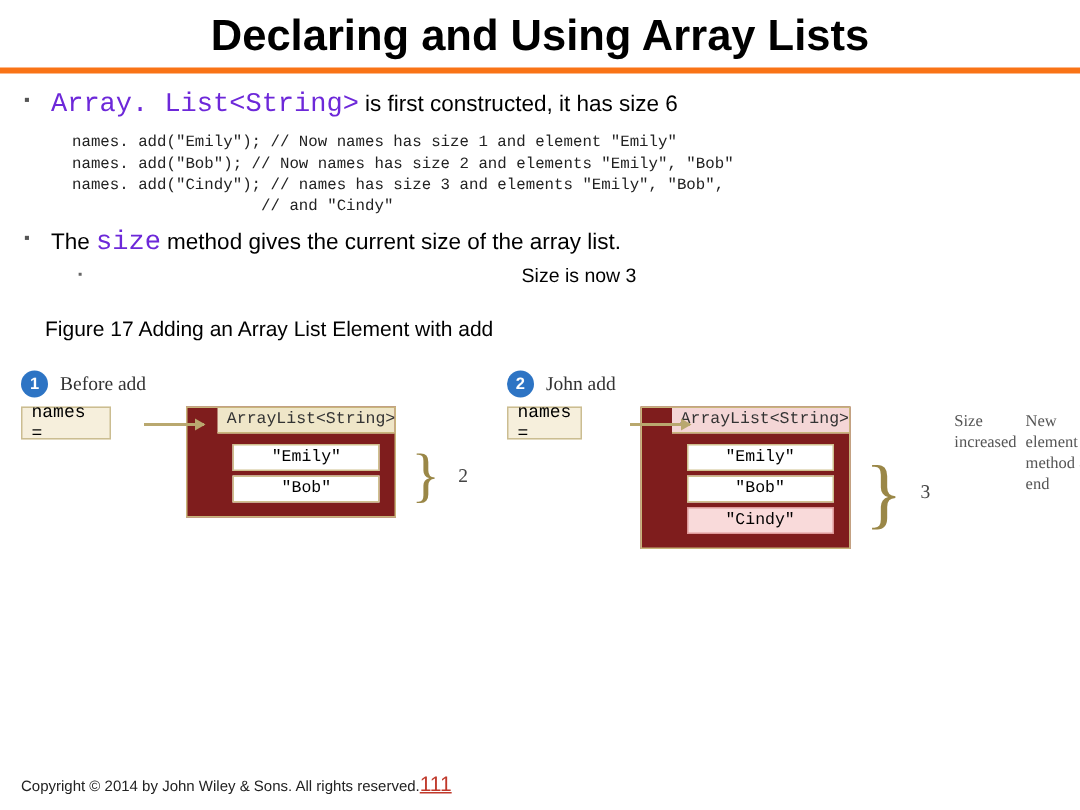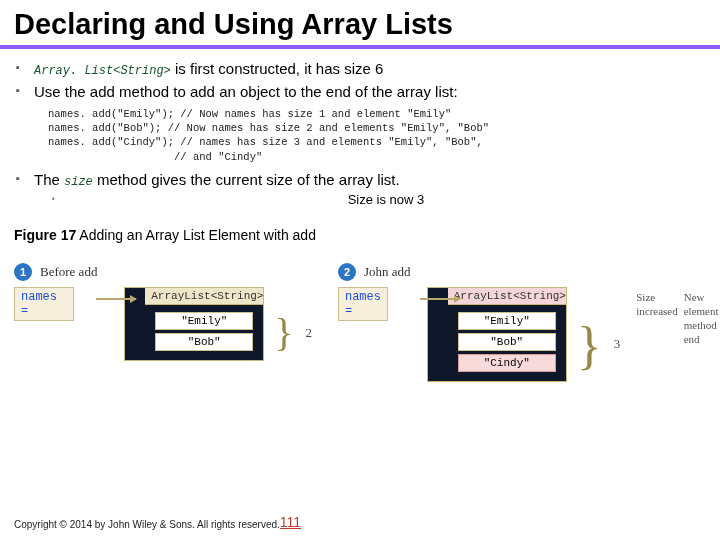--- a/index.html
+++ b/index.html
@@ -10,21 +10,22 @@
     background: #fff;
     position: relative;
     overflow: hidden;
   }
   .title {
     font-family: "Trebuchet MS", Verdana, sans-serif;
     font-size: 29px;
     font-weight: bold;
     color: #000;
     padding: 8px 14px 4px 14px;
-    border-bottom: 4px solid #8b5cf6;
+    border-bottom: 4px solid #f97316;
+    text-align: center;
   }
   .content {
     padding: 10px 14px 0 14px;
   }
   ul.main { list-style: none; }
   ul.main > li {
     position: relative;
     padding-left: 20px;
     font-size: 15px;
     color: #000;
@@ -32,21 +33,21 @@
     line-height: 1.3;
   }
   ul.main > li::before {
     content: "▪";
     position: absolute;
     left: 2px;
     top: 1px;
     font-size: 11px;
     color: #555;
   }
-  .inline-code { font-family: "Courier New", monospace; color: #14532d; font-size: 12px; font-style: italic; }
+  .inline-code { font-family: "Courier New", monospace; color: #6d28d9; font-size: 18px; }
   .codeblock {
     font-family: "Courier New", monospace;
     font-size: 10.5px;
     color: #222;
     padding: 4px 0 6px 34px;
     line-height: 1.35;
     white-space: pre;
   }
   ul.sub { list-style: none; padding-left: 18px; margin-top: 2px; text-align: center; }
   ul.sub > li {
@@ -58,21 +59,21 @@
     content: "▪";
     position: absolute;
     left: 0; top: 2px;
     font-size: 8px;
     color: #666;
   }
   .figcap {
     padding: 16px 14px 0 14px;
     font-size: 14px;
   }
-  .figcap .fignum { font-weight: bold; }
+  .figcap .fignum { font-weight: normal; margin-left: 16px; }
 
   
   .figure {
     display: flex;
     gap: 26px;
     padding: 20px 14px 0 14px;
   }
   .panel { flex: 1; }
   .panel-head {
     display: flex; align-items: center; gap: 8px;
@@ -86,27 +87,27 @@
     background: #2d74c4; color: #fff;
     font-family: Arial, sans-serif; font-size: 11px; font-weight: bold;
   }
   .row { display: flex; align-items: flex-start; gap: 10px; position: relative; }
   .names-box {
     font-family: "Courier New", monospace;
     font-size: 12px;
     background: #f6efdc;
     border: 1px solid #cbbd91;
     padding: 3px 6px;
-    height: 34px;
+    height: 22px;
     display: flex; align-items: center;
-    color: #1d4ed8;
+    color: #000000;
   }
   .obj {
     border: 1px solid #c8b57a;
-    background: #0f172a;
+    background: #7f1d1d;
     min-width: 140px;
     padding-left: 20px;
   }
   .obj-head {
     font-family: "Courier New", monospace;
     font-size: 11px;
     background: #efe6c8;
     border-bottom: 1px solid #c8b57a;
     padding: 2px 6px;
     color: #333;
@@ -166,21 +167,20 @@
 </head>
 <body>
 
 <div class="title">Declaring and Using Array Lists</div>
 
 <div class="content">
   <ul class="main">
     <li>
       <span class="inline-code">Array. List&lt;String&gt;</span><span> is first constructed, it has size 6</span>
     </li>
-    <li>Use the add method to add an object to the end of the array list:</li>
   </ul>
 
   <div class="codeblock">names. add("Emily"); // Now names has size 1 and element "Emily"
 names. add("Bob"); // Now names has size 2 and elements "Emily", "Bob"
 names. add("Cindy"); // names has size 3 and elements "Emily", "Bob",
                     // and "Cindy"</div>
 
   <ul class="main">
     <li>
       <span>The </span><span class="inline-code">size</span><span> method gives the current size of the array list.</span>

